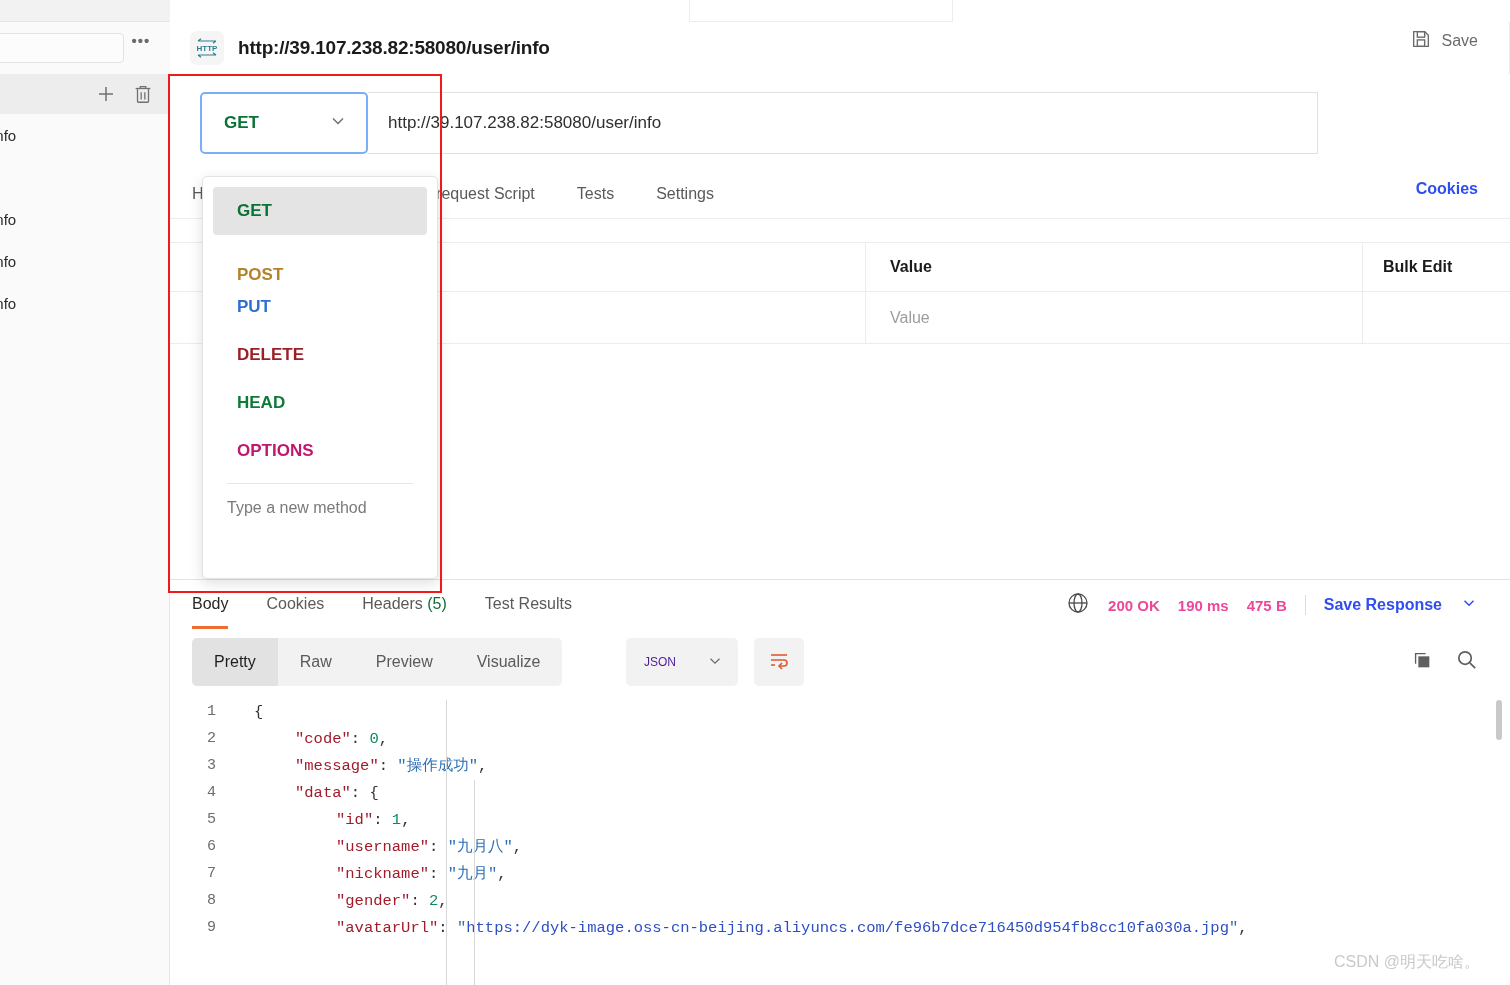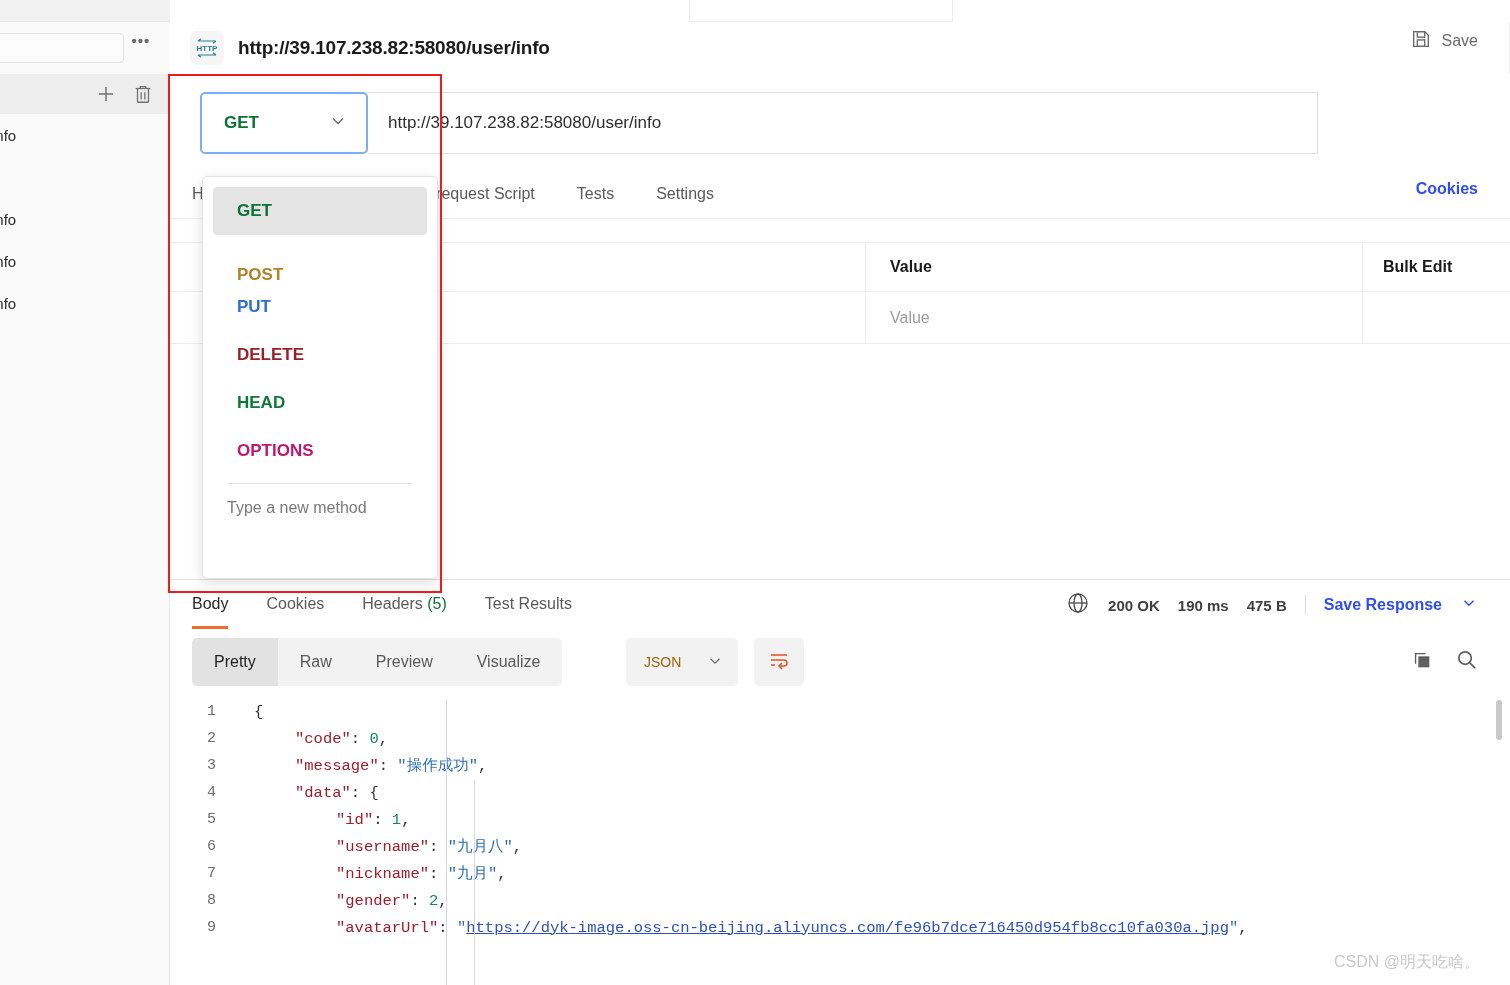--- a/index.html
+++ b/index.html
@@ -170,41 +170,41 @@
   }
   .pt { font-size:16px; color:#5a5a5a; cursor:pointer; position:relative; white-space:nowrap; }
   .pt.active { color:#262626; }
   .pt.active::after {
     content:""; position:absolute; left:0; right:0; bottom:-16px; height:3px; background:#ef6c2e;
   }
   .pt .cnt { color:#0b7236; }
   .resp-meta {
     position:absolute; right:32px; top:591px; display:flex; align-items:center; gap:18px;
   }
-  .meta-txt { font-size:15px; color:#404040; font-weight:700; }
+  .meta-txt { font-size:15px; color:#ec4899; font-weight:700; }
   .meta-sep { width:1px; height:20px; background:#dcdcdc; }
   .save-resp { font-size:16px; font-weight:700; color:#2f4df0; cursor:pointer; }
 
   
   .body-toolbar { position:absolute; left:0; top:638px; width:1340px; height:52px; }
   .seg {
     position:absolute; left:22px; top:0; height:48px; background:#f2f2f2;
     border-radius:5px; display:flex; align-items:center; overflow:hidden;
   }
   .seg-i {
     height:58px; padding:0 22px; display:flex; align-items:center;
     font-size:16px; color:#5a5a5a; cursor:pointer;
   }
   .seg-i.sel { background:#e2e2e2; color:#1f1f1f; }
   .fmt {
     position:absolute; left:456px; top:0; height:48px; width:112px;
     background:#f2f2f2; border-radius:5px; display:flex; align-items:center;
     justify-content:space-between; padding:0 14px 0 18px; cursor:pointer;
   }
-  .fmt span { font-size:14px; color:#a16207; }
+  .fmt span { font-size:12px; color:#4c1d95; }
   .wrapbtn {
     position:absolute; left:584px; top:0; width:50px; height:48px;
     background:#f2f2f2; border-radius:5px; display:flex; align-items:center; justify-content:center;
     cursor:pointer;
   }
   .right-icons {
     position:absolute; right:32px; top:10px; display:flex; align-items:center; gap:22px;
   }
 
   
@@ -217,21 +217,21 @@
   .ln {
     width:62px; text-align:right; padding-right:16px; color:#6d6d6d;
     font-size:15px; flex:none;
   }
   .fold { width:22px; flex:none; text-align:center; color:#9a9a9a; font-size:11px; }
   .code-txt { color:#333; }
   .k { color:#a11c2b; }
   .s { color:#2d6fb5; }
   .n { color:#0f8a5f; }
   .p { color:#333; }
-  .lnk { color:#2d4fc4; text-decoration:underline; }
+  .lnk { color:#2d4fc4; }
   .guide1 { position:absolute; left:276px; top:700px; width:1px; height:285px; background:#d8d8d8; }
   .guide2 { position:absolute; left:304px; top:780px; width:1px; height:205px; background:#d8d8d8; }
   .vscroll {
     position:absolute; right:8px; top:700px; width:6px; height:40px;
     background:#c9c9c9; border-radius:3px;
   }
 
   
   .annot {
     position:absolute; left:168px; top:74px; width:274px; height:519px;

